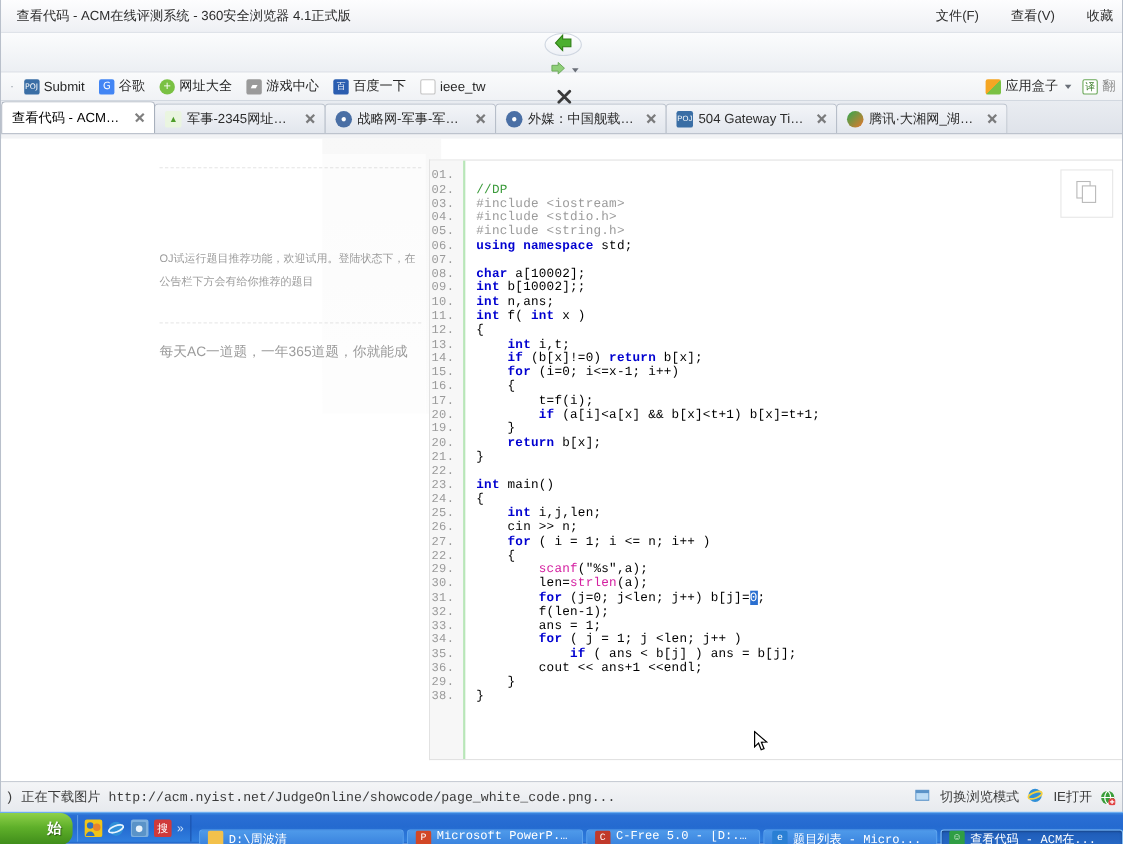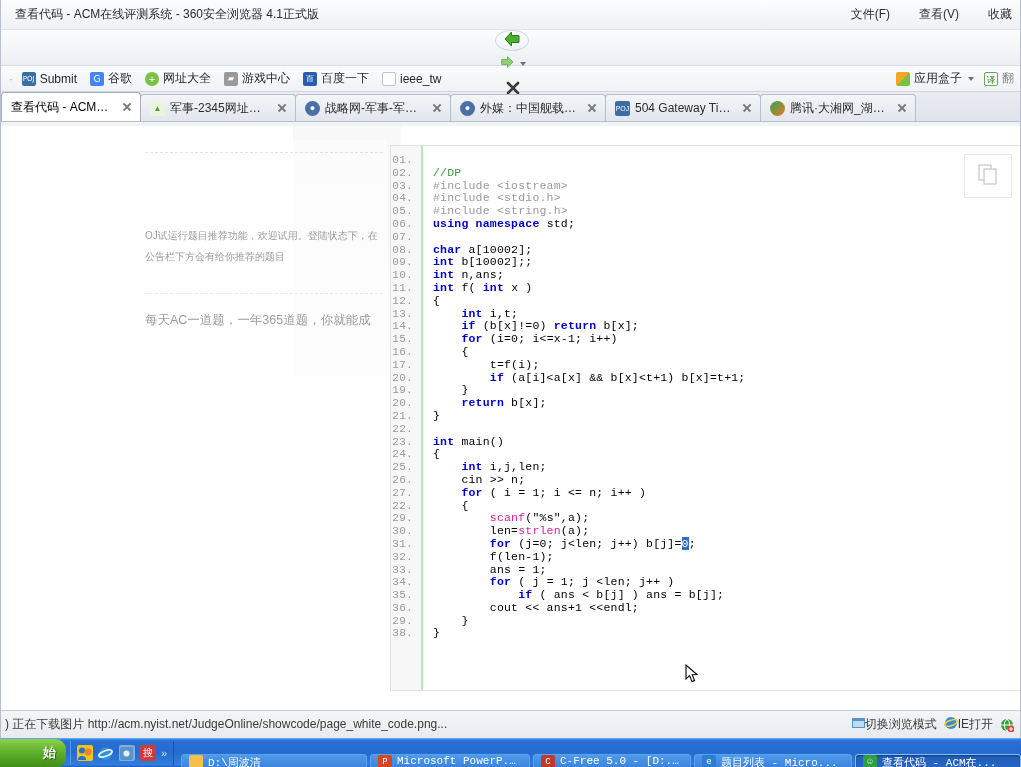--- a/index.html
+++ b/index.html
@@ -129,24 +129,24 @@
   .cmt  { color:#3a9a3a; }
   .fn   { color:#d41fa0; }
   .sel  { background:#2b6fd0; color:#fff; }
   .cursor { position:absolute; left:684px; top:538px; width:16px; height:22px; }
 
   
   .statusbar { position:absolute; left:0; right:0; bottom:0; height:28px;
                background:linear-gradient(#f4f5f7,#e7eaee);
                border-top:1px solid #c8cdd5; display:flex; align-items:center;
                padding:0 6px 0 4px; font-size:12px; color:#3b3b3b; gap:6px;}
-  .status-text { white-space:nowrap; overflow:hidden; text-overflow:ellipsis;}
+  .status-text { white-space:nowrap; overflow:hidden; text-overflow:ellipsis;font-family:Liberation Mono, monospace;}
   .status-right { margin-left:auto; display:flex; align-items:center; gap:7px;
                   white-space:nowrap;}
-  .sb-item { display:flex; align-items:center; gap:0; }
+  .sb-item { display:flex; align-items:center; gap:10px; }
 
   
   .taskbar { position:absolute; left:0; top:738px; width:1021px; height:29px;
              background:linear-gradient(#3f8ae0 0%,#2a6fd4 8%,#246ad0 45%,#2f7ede 92%,#1d5cc0 100%);
              border-top:1px solid #5fa6ef; display:flex; align-items:center; }
   .startbtn { width:74px; height:29px; position:relative;
               background:linear-gradient(#8fd14a 0%,#5fb02a 45%,#3f8c1a 100%);
               border-radius:0 11px 11px 0; display:flex; align-items:center;
               justify-content:flex-end; padding-right:10px; color:#fff;
               font-size:13px; font-weight:bold; text-shadow:1px 1px 1px #2d5f12;

